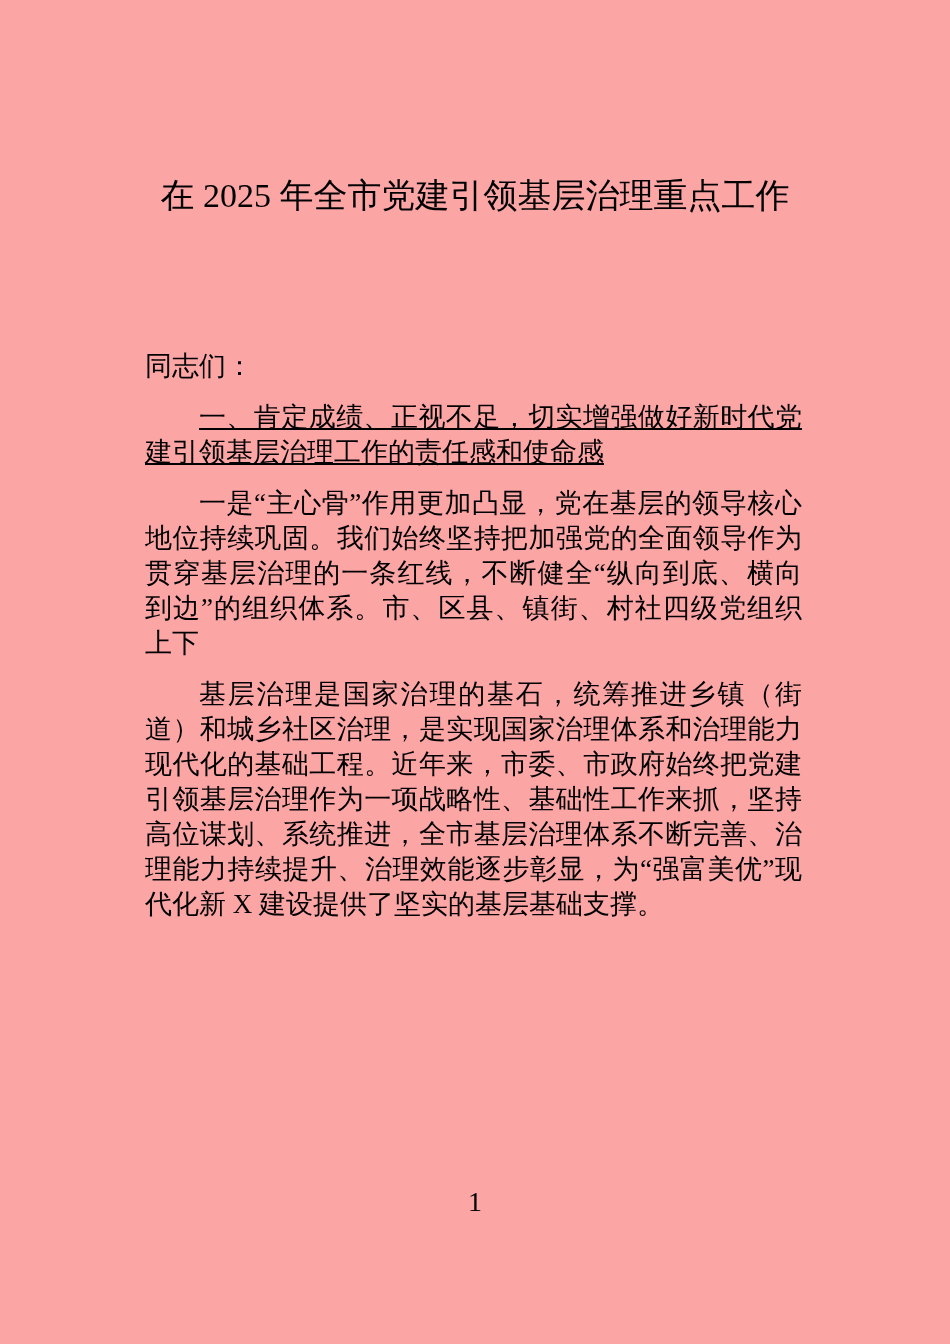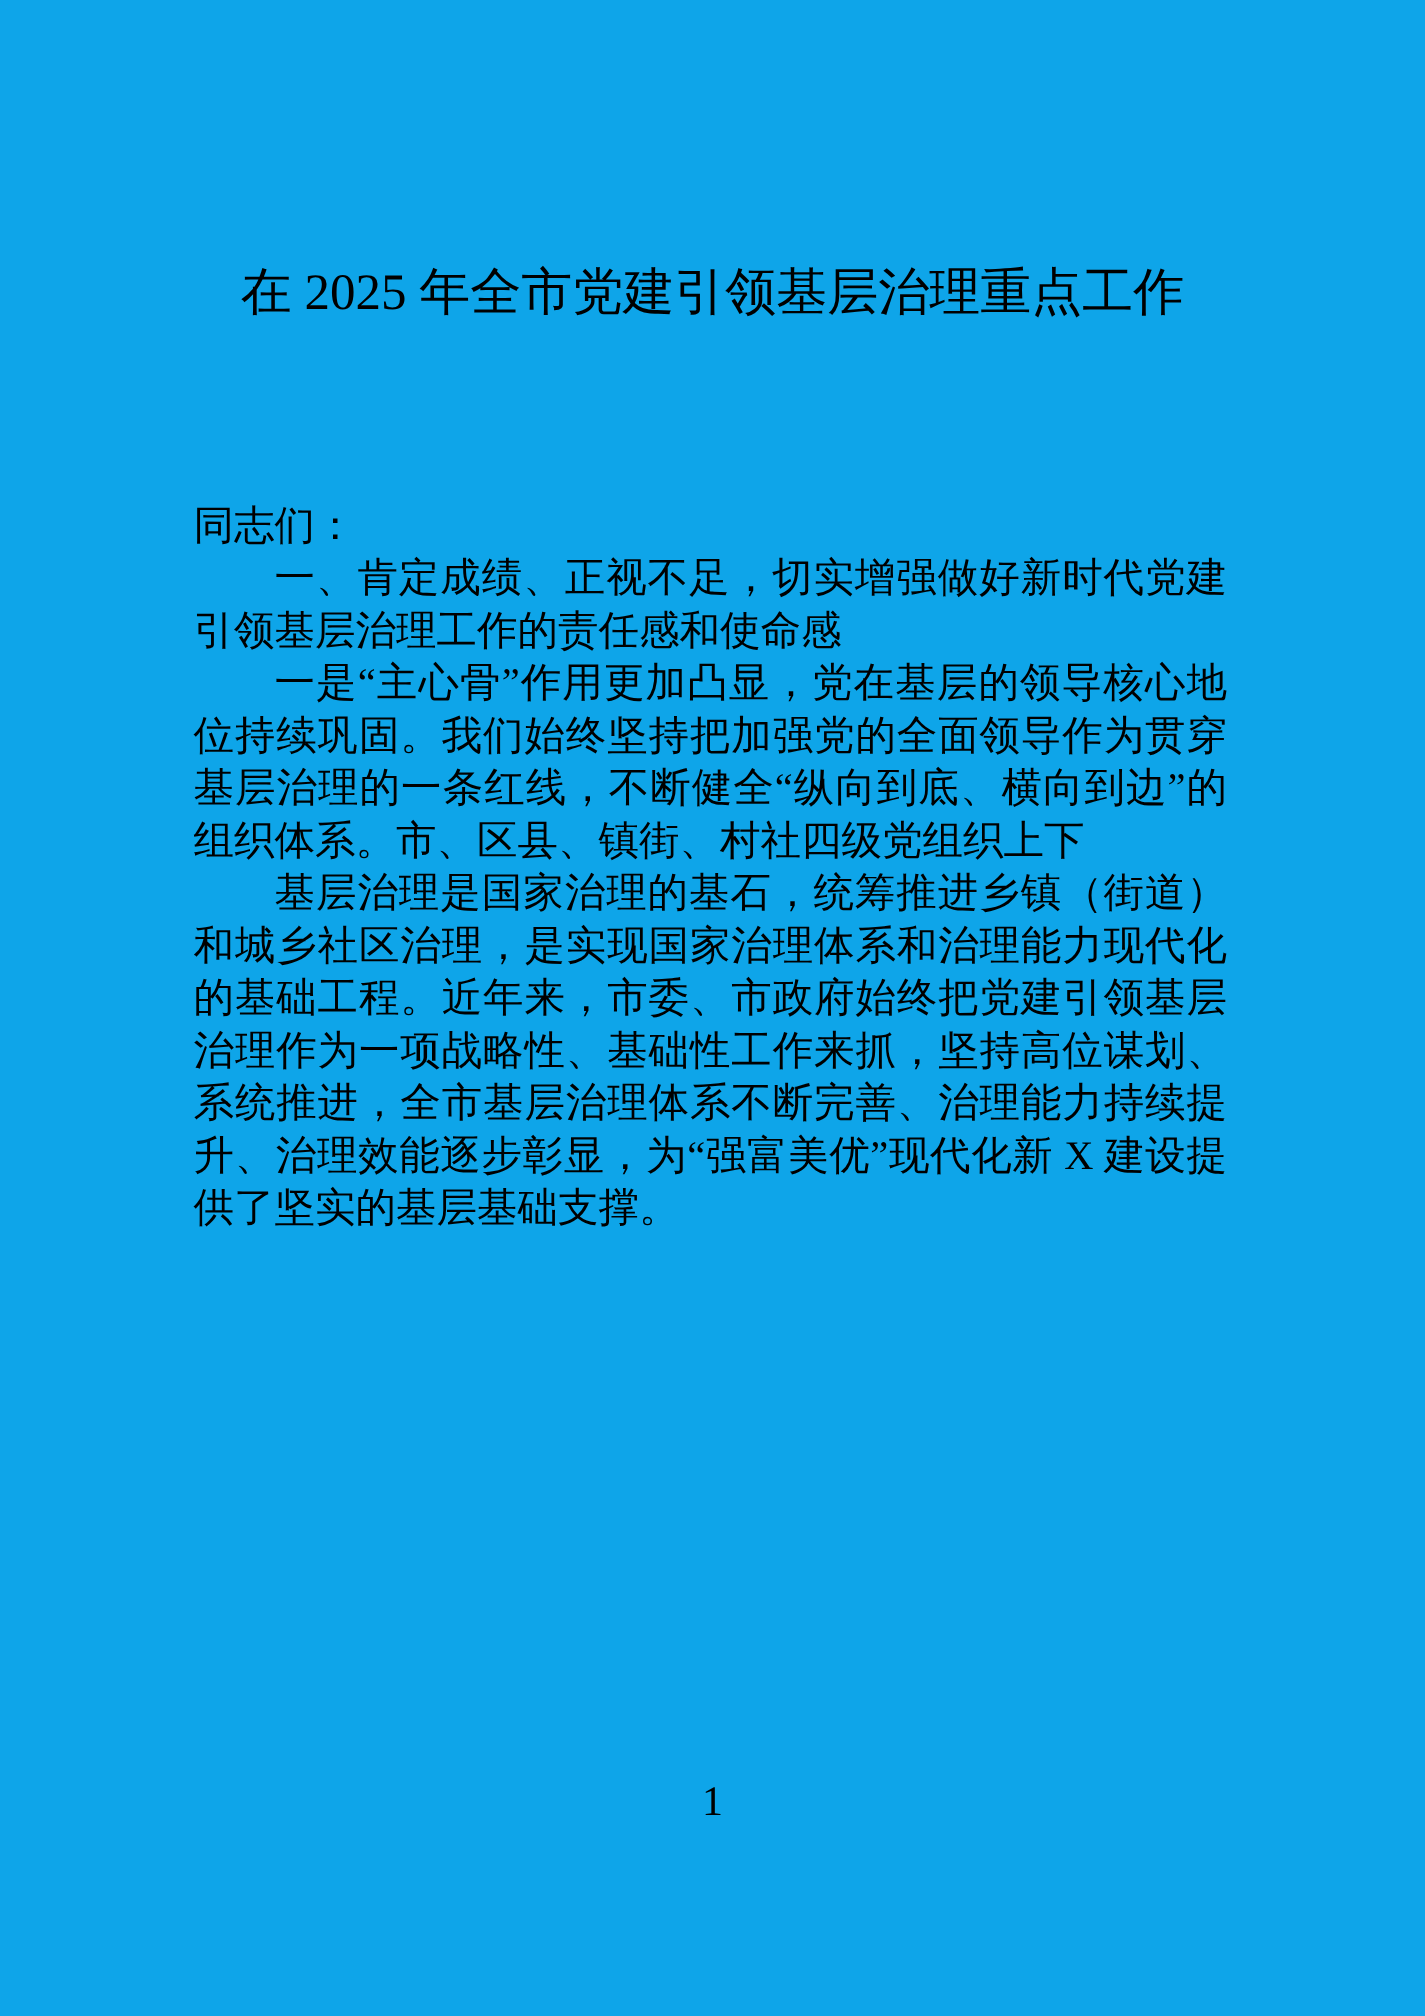--- a/index.html
+++ b/index.html
@@ -4,21 +4,21 @@
 <style>
   html, body {
     margin: 0;
     padding: 0;
     background: #ffffff;
   }
   .page {
     position: relative;
     width: 950px;
     height: 1344px;
-    background: #0ea5e9;
+    background: #fca5a5;
     color: #000000;
     overflow: hidden;
     
     font-family: "Liberation Serif", "DejaVu Serif", sans-serif;
   }
   .doc-title {
     position: absolute;
     top: 163px;
     left: 100px;
     width: 750px;
@@ -34,29 +34,30 @@
     position: absolute;
     top: 333px;
     left: 129px;
     width: 689px;
     font-size: 27px;
     line-height: 35px;
     text-align: justify;
     text-justify: inter-character;
   }
   .content p {
-    margin: 0;
+    margin: 16px;
     padding: 0;
     text-indent: 2em;
   }
   .content p.salutation {
     text-indent: 0;
   }
   .content p.heading {
     font-weight: 400;
+    text-decoration: underline;
   }
   .page-number {
     position: absolute;
     top: 1184px;
     left: 0;
     width: 100%;
     text-align: center;
     font-size: 28px;
     line-height: 35px;
   }

